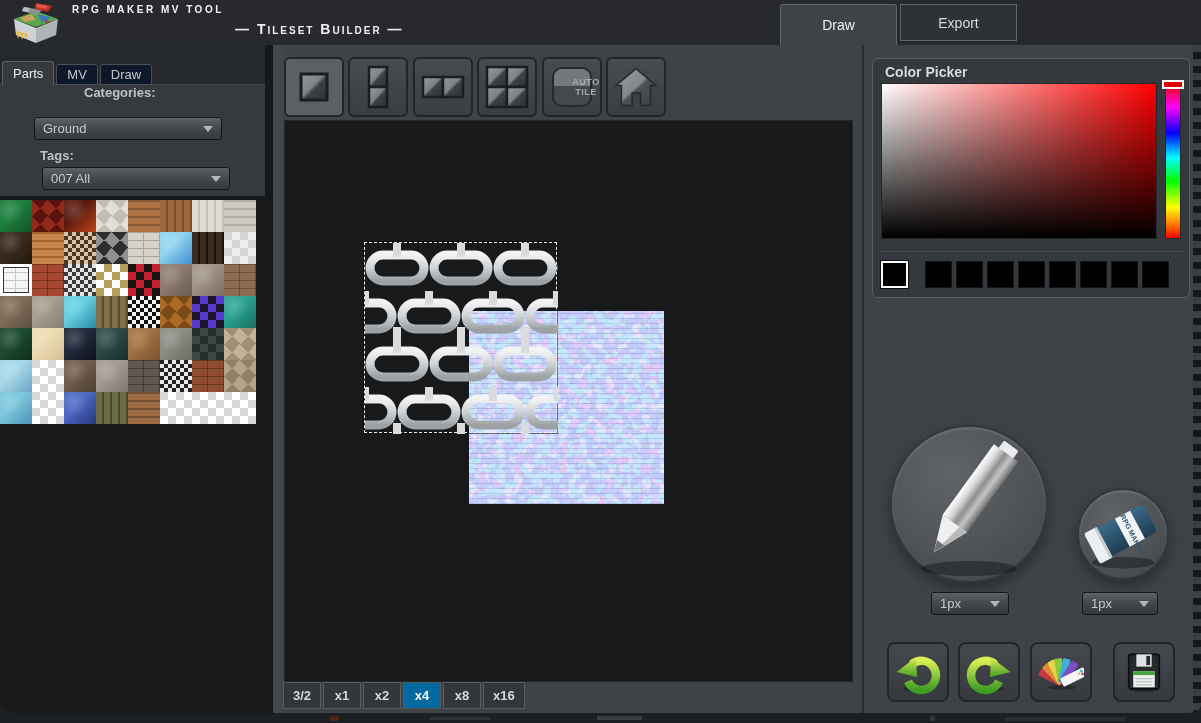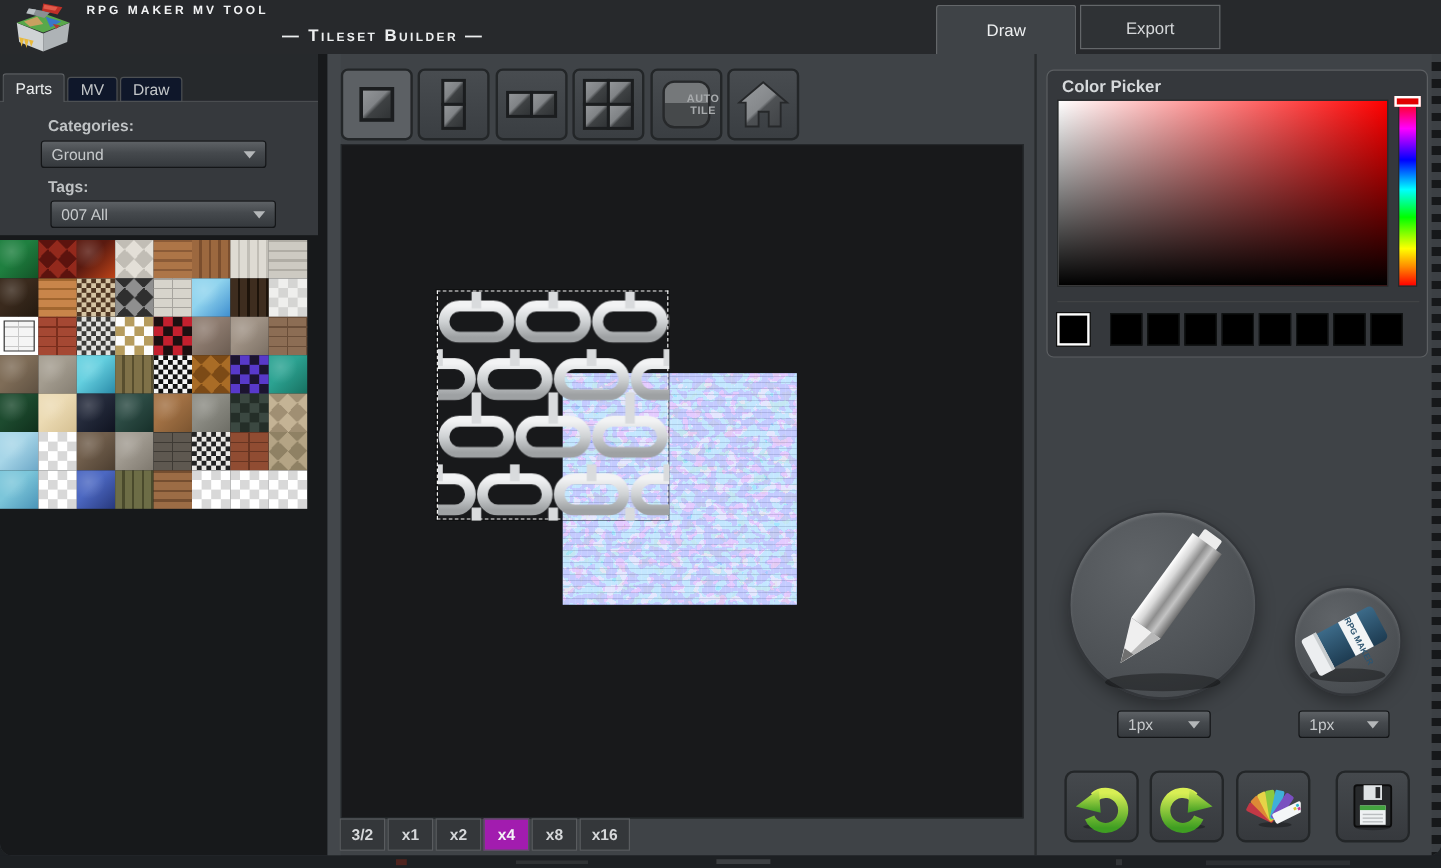--- a/index.html
+++ b/index.html
@@ -59,21 +59,21 @@
   .canvas{position:absolute;left:284px;top:75px;width:569px;height:562px;background:#18191b;border:1px solid #24272a;}
   .crystal{position:absolute;left:184px;top:190px;width:195px;height:193px;background:#7388c4;z-index:2;}
   .crystal-grid{position:absolute;inset:0;
      background:repeating-linear-gradient(0deg,rgba(15,25,70,.14) 0 1px,transparent 1px 5px),
                 repeating-linear-gradient(90deg,rgba(255,255,255,.10) 0 1px,transparent 1px 5px);}
   .selection{position:absolute;left:79px;top:121px;width:193px;height:191px;z-index:3;
              border:1px dashed #f2f2f2;box-shadow:0 0 0 1px rgba(0,0,0,.45);}
   .zoom-controls{position:absolute;left:283px;top:637px;display:flex;gap:2px;}
   .zbtn{height:27px;min-width:38px;padding:0 9px;background:#34373a;border:1px solid #595c5f;
         color:#d6d8da;font-size:13px;font-weight:bold;display:flex;align-items:center;justify-content:center;}
-  .zbtn.active{background:#a21caf;border-color:#53575b;color:#f4f5f6;}
+  .zbtn.active{background:#0369a1;border-color:#53575b;color:#f4f5f6;}
 
   
   .cp-panel{position:absolute;left:872px;top:13px;width:318px;height:240px;background:#35383c;
             border:1px solid #5c5f62;border-radius:6px;}
   .cp-title{position:absolute;left:12px;top:5px;font-size:14px;font-weight:bold;color:#d6d9db;}
   .sv-box{position:absolute;left:8px;top:24px;width:276px;height:156px;border:1px solid #26282a;
           background:linear-gradient(to bottom,rgba(0,0,0,0),#000),linear-gradient(to right,#fff,#f00);}
   .hue-bar{position:absolute;left:292px;top:24px;width:16px;height:156px;border:1px solid #26282a;
           background:linear-gradient(to bottom,#ff0000 0%,#ff00ff 15%,#0000ff 32%,#00ffff 48%,#00ff00 63%,#ffff00 80%,#ff8800 90%,#ff0000 100%);}
   .hue-slider{position:absolute;left:289px;top:21px;width:22px;height:9px;border:2px solid #fff;background:#e00000;}
@@ -136,21 +136,21 @@
   <div class="main">
 
     <div class="left-dark"></div>
     <div class="lp-top"></div>
     <div class="lp-box"></div>
     <div class="parts-tabs">
         <div class="ltab active">Parts</div>
         <div class="ltab">MV</div>
         <div class="ltab">Draw</div>
       </div>
-    <div class="lp-label" style="top:52px;">Categories:</div>
+    <div class="lp-label" style="top:40px;margin-left:44px;">Categories:</div>
     <div class="dropdown" style="left:34px;top:72px;width:188px;">
       <span class="dd-value">Ground</span>
       <span class="dd-arrow"></span>
     </div>
     <div class="lp-label" style="top:103px;">Tags:</div>
     <div class="dropdown" style="left:42px;top:122px;width:188px;">
       <span class="dd-value">007 All</span>
       <span class="dd-arrow"></span>
     </div>
     <div class="tile-palette">

